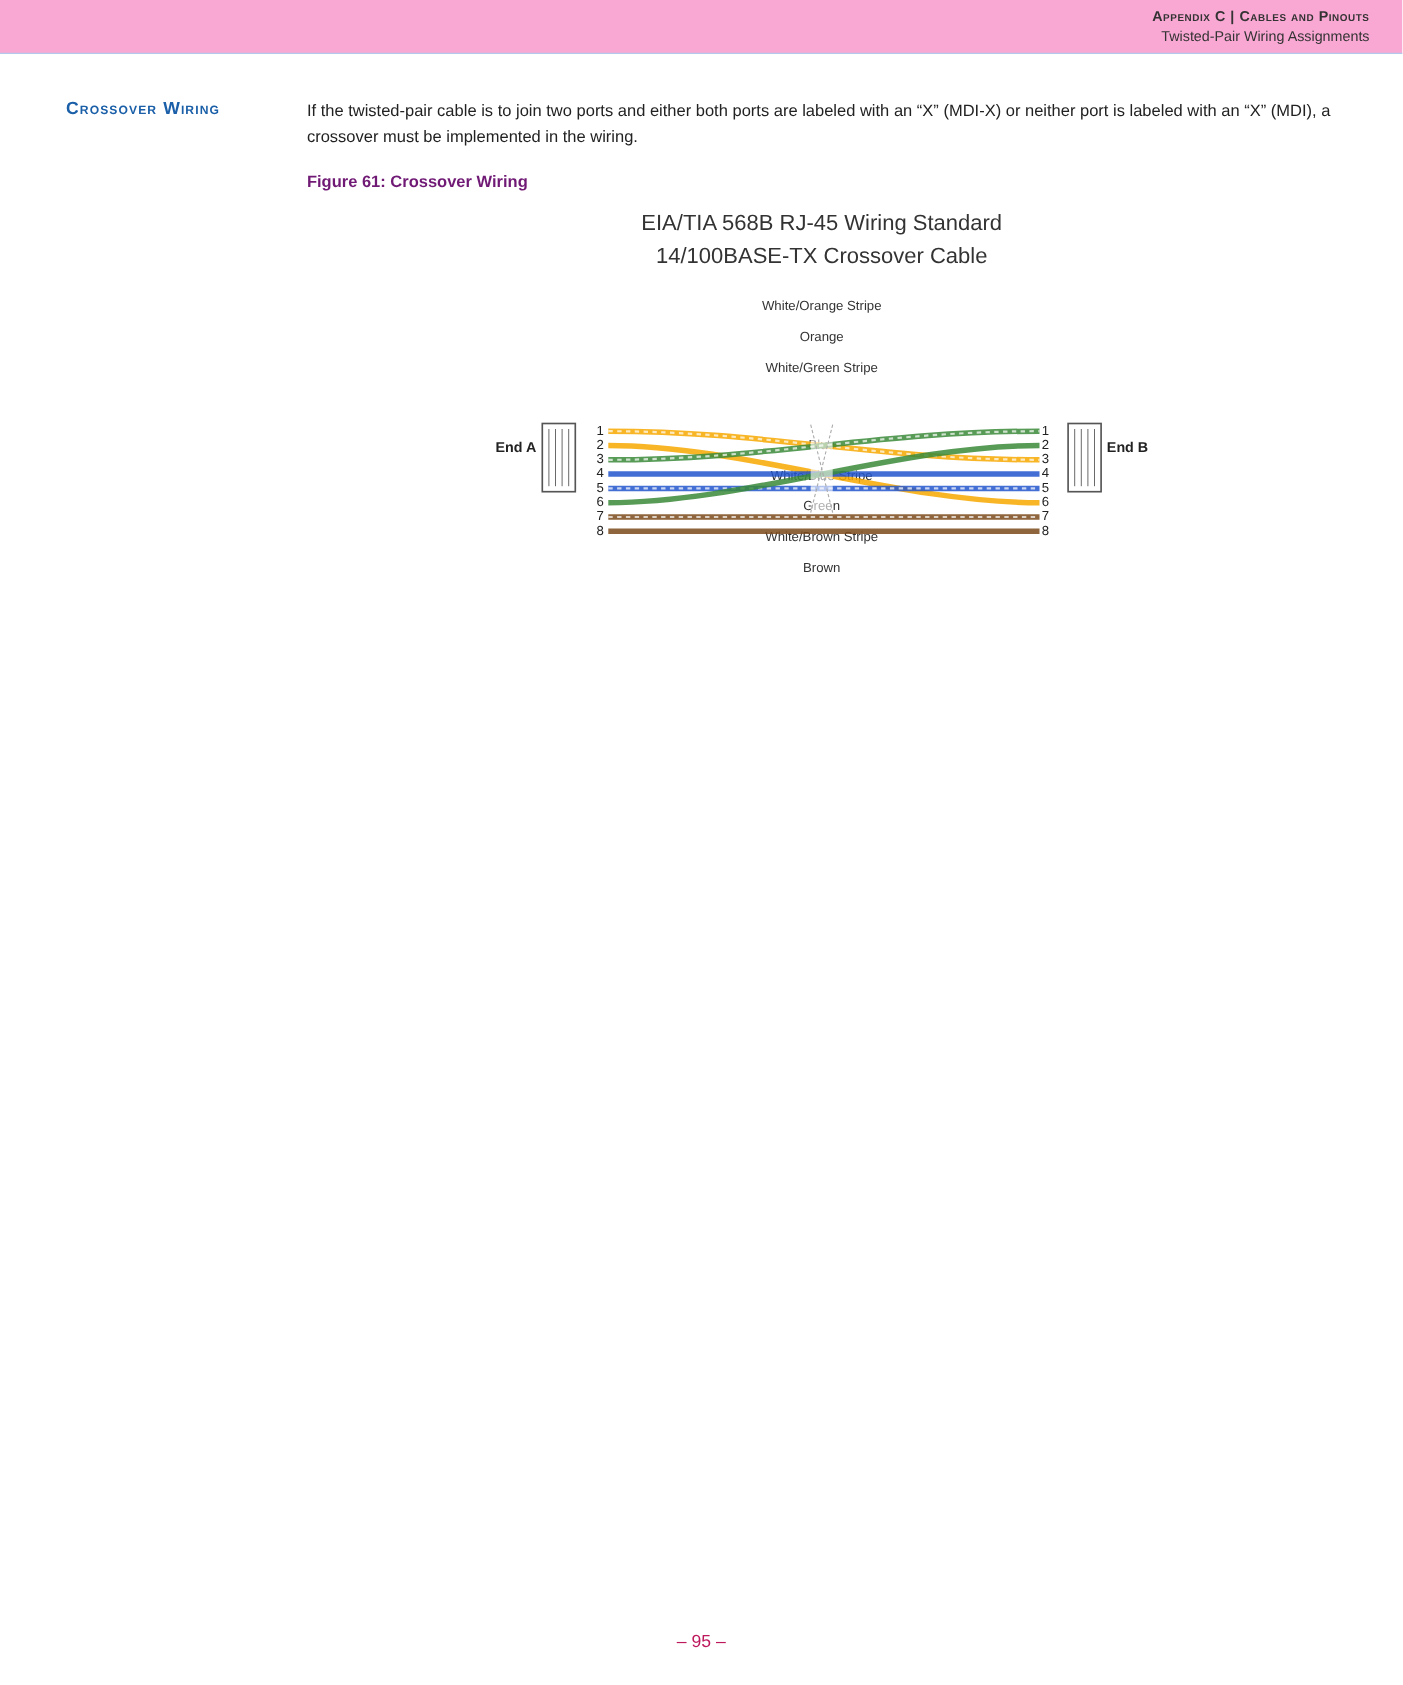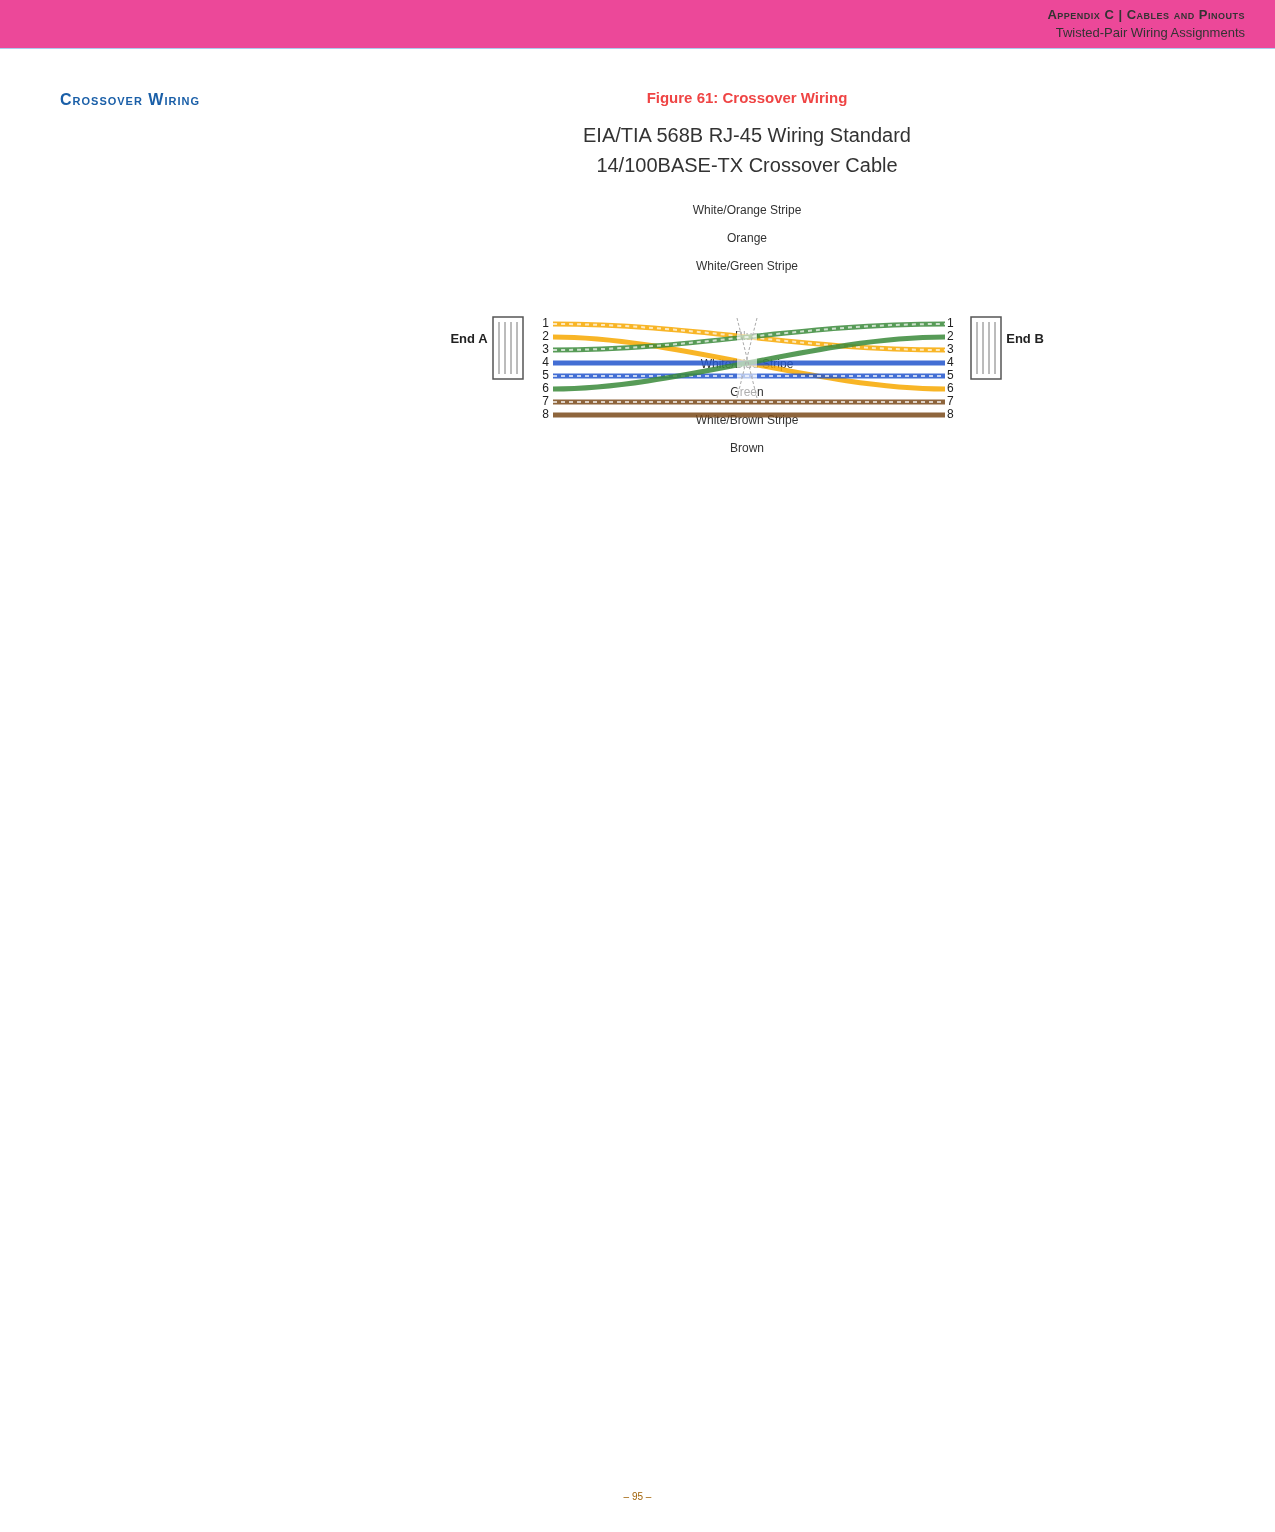--- a/index.html
+++ b/index.html
@@ -8,21 +8,21 @@
       min-height: 1532px;
       background: #ffffff;
       font-family: Arial, sans-serif;
       font-size: 15px;
       color: #222;
       position: relative;
     }
 
     
     .header {
-      background: #ec4899;
+      background: #f9a8d4;
       border-bottom: 1px solid #aaccee;
       padding: 6px 30px 6px 30px;
       text-align: right;
       line-height: 1.4;
     }
     .header-line1 {
       font-size: 13px;
       color: #333;
       font-variant: small-caps;
       font-weight: bold;
@@ -60,25 +60,24 @@
     }
 
     .description-text {
       font-size: 15px;
       color: #222;
       line-height: 1.6;
       margin-bottom: 20px;
     }
 
     .figure-title {
-      color: #ef4444;
+      color: #701a75;
       font-weight: bold;
       font-size: 15px;
       margin-bottom: 14px;
-      text-align: center;
     }
 
     .diagram-container {
       display: flex;
       flex-direction: column;
       align-items: center;
       margin-top: 10px;
     }
 
     .diagram-subtitle {
@@ -89,39 +88,40 @@
       margin-bottom: 20px;
     }
 
     
     .footer {
       position: absolute;
       bottom: 30px;
       left: 0;
       right: 0;
       text-align: center;
-      font-size: 10px;
-      color: #a16207;
+      font-size: 16px;
+      color: #be185d;
     }
   </style>
 </head>
 <body>
 
 <div class="header">
   <div class="header-line1">
     <span class="appendix">Appendix C  |  Cables and Pinouts</span>
   </div>
   <div class="header-line2">Twisted-Pair Wiring Assignments</div>
 </div>
 
 <div class="main-content">
 
   <div class="section-title">Crossover Wiring</div>
 
   <div class="content-body">
+    <p class="description-text">If the twisted-pair cable is to join two ports and either both ports are labeled with an “X” (MDI-X) or neither port is labeled with an “X” (MDI), a crossover must be implemented in the wiring.</p>
 
     <div class="figure-title">Figure 61:  Crossover Wiring</div>
 
     <div class="diagram-container">
       <div class="diagram-subtitle">
         <div>EIA/TIA 568B RJ-45 Wiring Standard</div>
         <div>14/100BASE-TX Crossover Cable</div>
       </div>
 
       <svg width="700" height="280" viewBox="0 0 700 280" xmlns="http://www.w3.org/2000/svg" style="font-family: Arial, sans-serif; font-size: 12px;">

